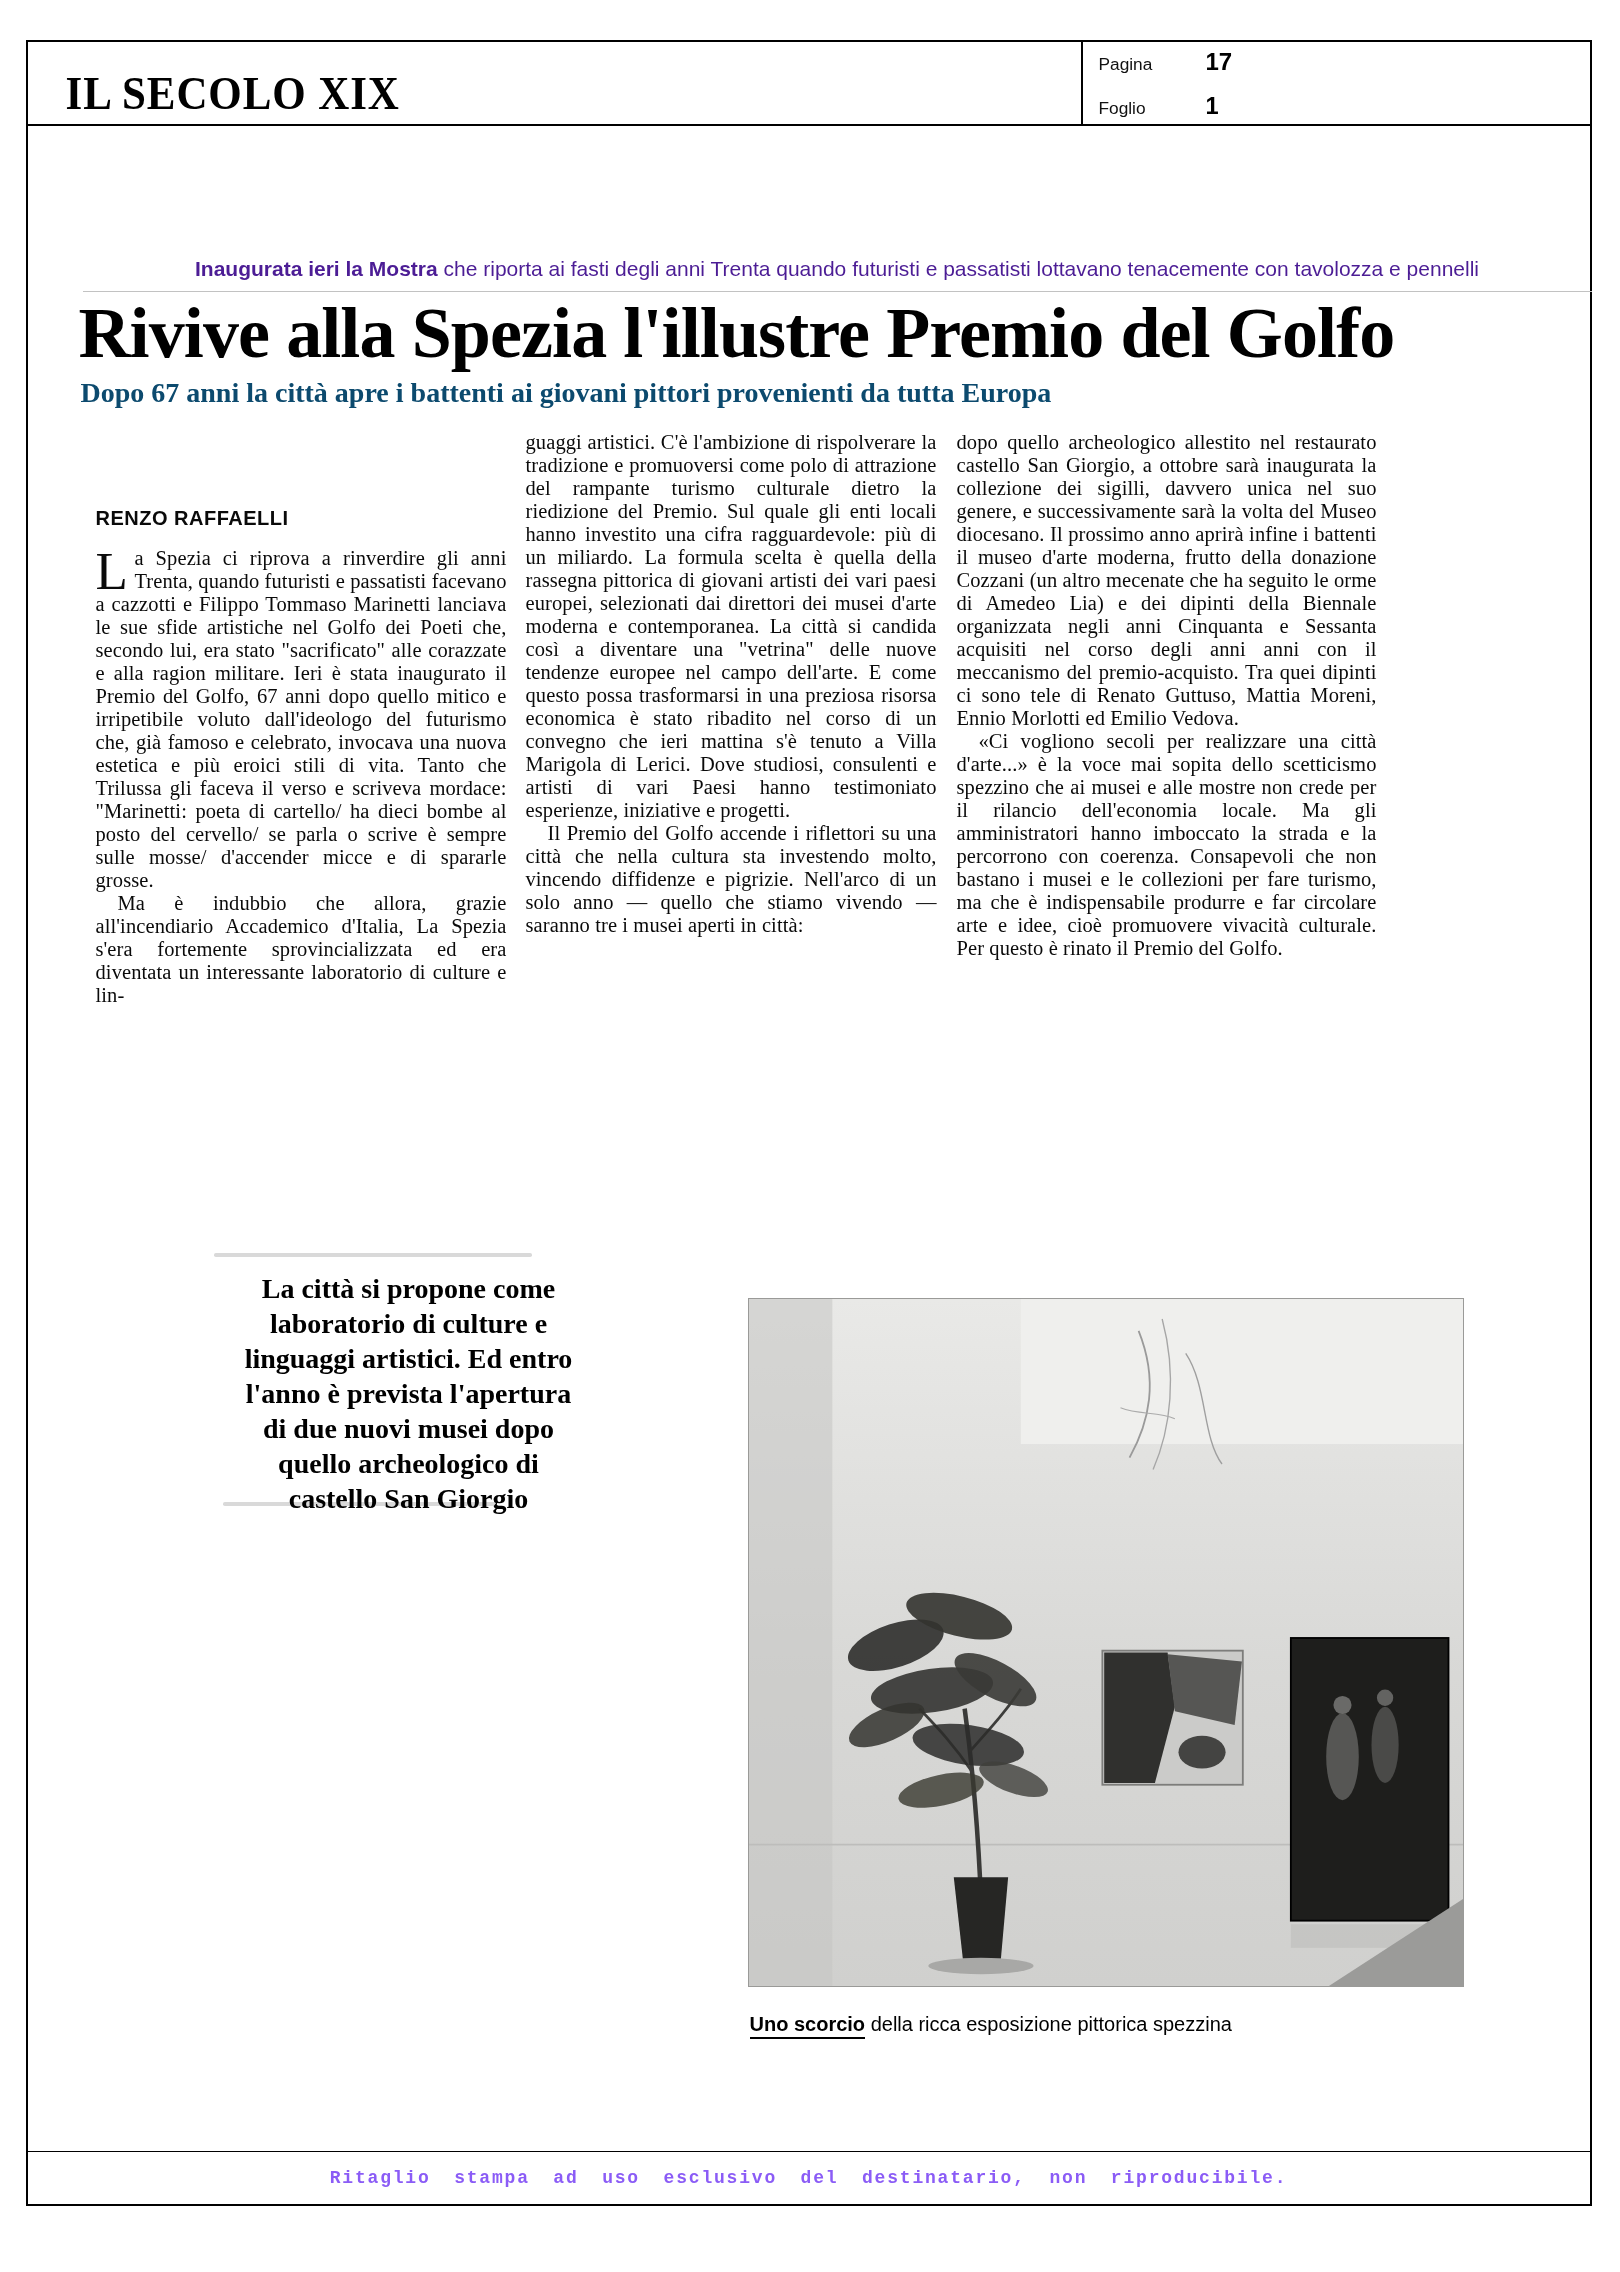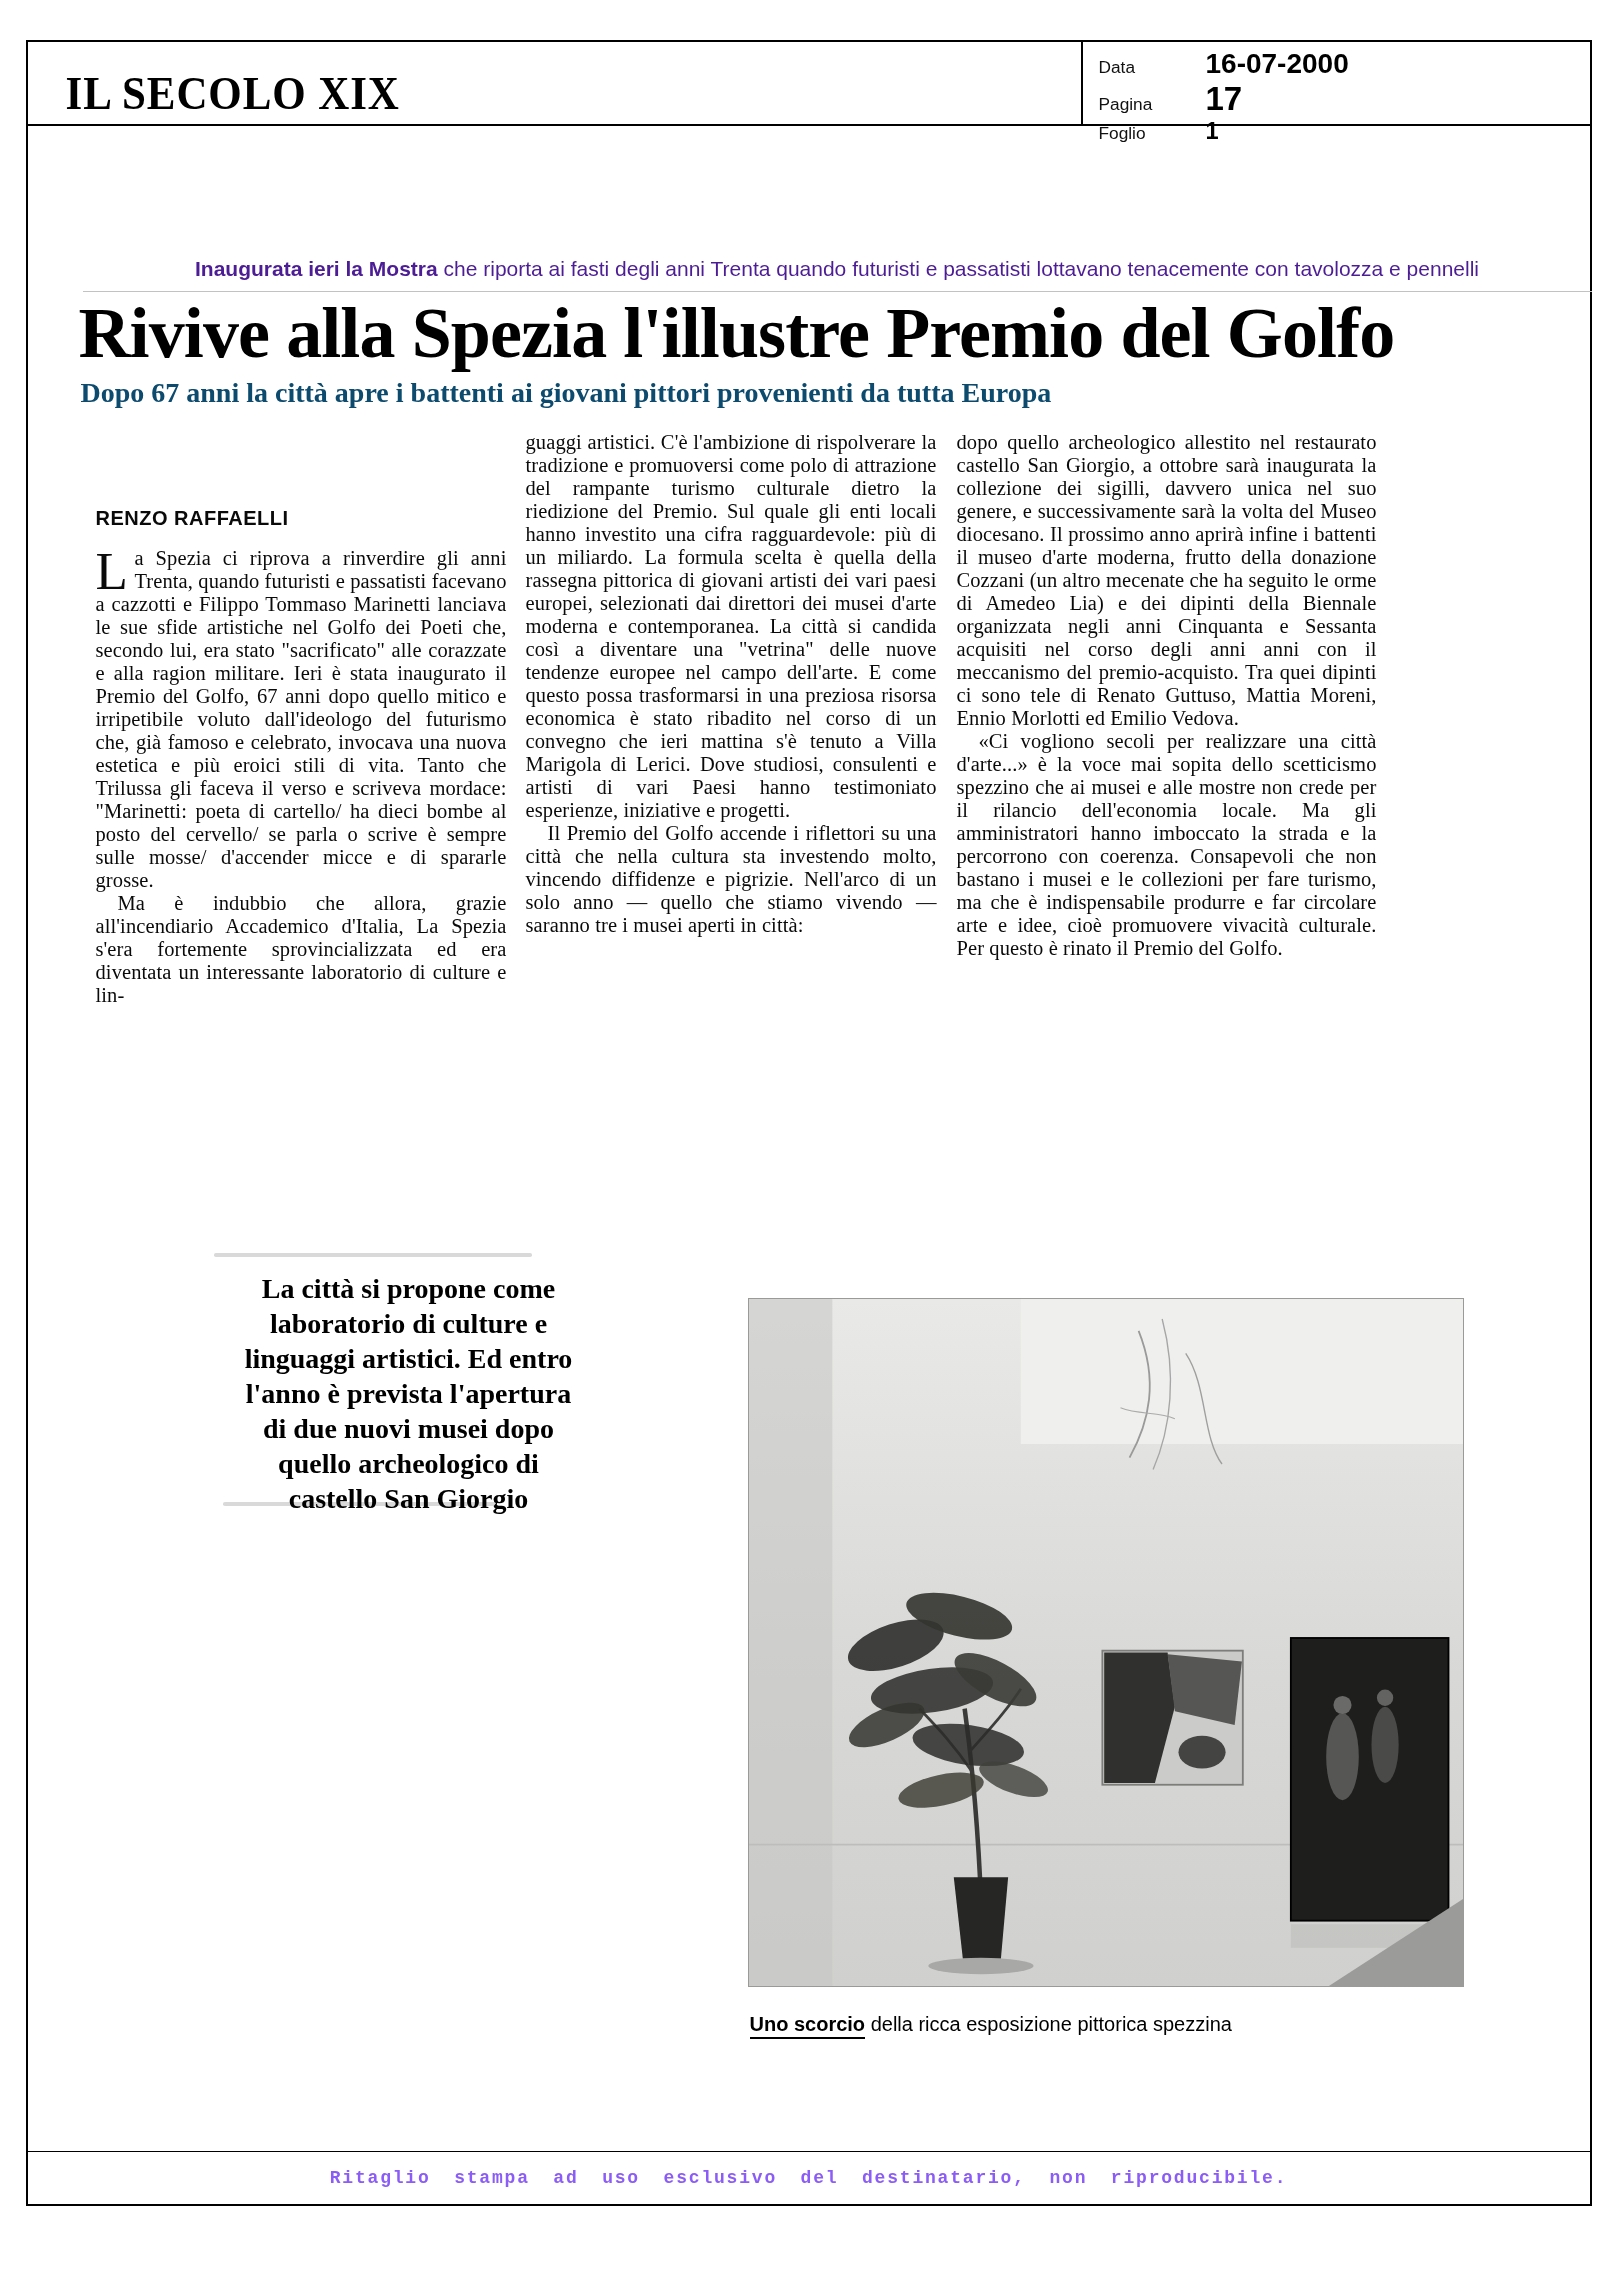--- a/index.html
+++ b/index.html
@@ -13,21 +13,21 @@
 
   
   .header-bar { position:absolute; top:0; left:0; right:0; height:84px; border-bottom:2.7px solid #000; }
   .masthead { position:absolute; left:38px; top:27px; font-family:"Liberation Serif", serif; font-weight:bold; font-size:43px; letter-spacing:0.9px; transform:scaleY(1.08); color:#000; }
   .header-divider { position:absolute; left:1053px; top:0; bottom:0; border-left:2.7px solid #000; }
   .data-panel { position:absolute; left:1071px; top:5.5px; right:7.3px; bottom:3.6px; display:flex; flex-direction:column; justify-content:space-between; font-family:"Liberation Sans", sans-serif; }
   .data-row { display:flex; align-items:baseline; }
   .data-label { width:107px; font-size:17.3px; color:#111; }
   .data-value { font-weight:bold; color:#000; }
   .v-data   { font-size:28px; }
-  .v-pagina { font-size:33px; }
+  .v-pagina { font-size:24px; }
   .v-foglio { font-size:23.6px; }
 
   
   .kicker { position:absolute; top:215px; left:55px; width:1509px; text-align:center; font-family:"Liberation Sans", sans-serif; font-size:21px; color:#4c1d95; }
   .kicker b { font-weight:bold; }
   .kicker-rule { position:absolute; top:249px; left:55px; width:1509px; height:0.9px; background:#c2c2c2; }
 
   
   .headline { position:absolute; top:255px; left:51px; width:1336px; font-size:72px; font-weight:bold; letter-spacing:-0.9px; line-height:1.02; color:#000; }
   .subhead  { position:absolute; top:336px; left:53px; width:1382px; font-size:28px; line-height:1.1; color:#0c4a6e; }
@@ -62,24 +62,20 @@
 </head>
 <body>
 
 <div class="page">
   <div class="frame">
 
     <div class="header-bar">
       <div class="masthead">IL SECOLO XIX</div>
       <div class="header-divider"></div>
       <div class="data-panel">
-        <div class="data-row">
-          <span class="data-label">Data</span>
-          <span class="data-value v-data">16-07-2000</span>
-        </div>
         <div class="data-row">
           <span class="data-label">Pagina</span>
           <span class="data-value v-pagina">17</span>
         </div>
         <div class="data-row">
           <span class="data-label">Foglio</span>
           <span class="data-value v-foglio">1</span>
         </div>
       </div>
     </div>

